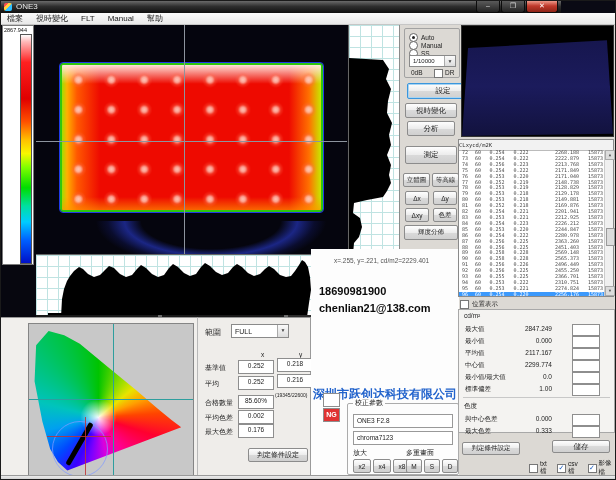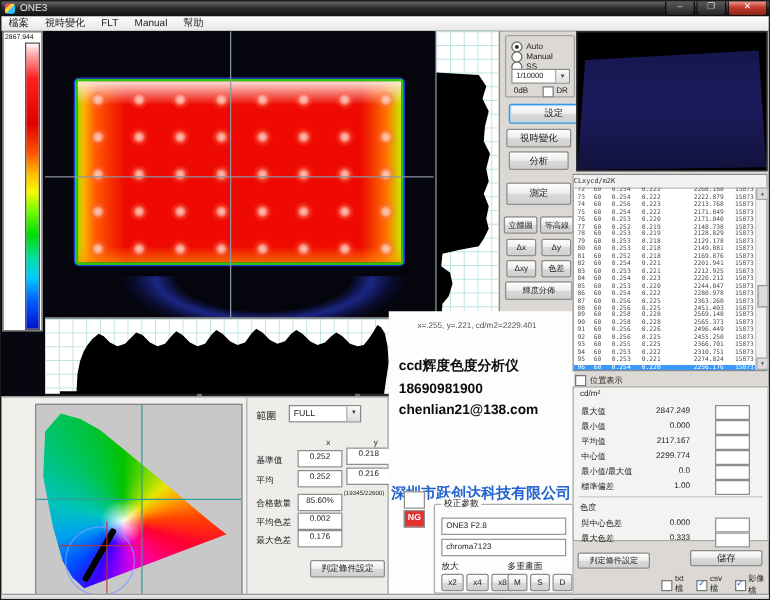--- a/index.html
+++ b/index.html
@@ -1,19 +1,19 @@
 <!DOCTYPE html>
 <html><head>
 <meta charset="utf-8">
 <style>
   html,body{margin:0;padding:0;background:#555;}
   #win{position:relative;width:616px;height:480px;background:#0a0a14;font-family:"Liberation Sans",sans-serif;overflow:hidden;border:1px solid #1a1a1a;box-sizing:border-box;}
   .abs{position:absolute;box-sizing:border-box;}
   
-  .titlebar{left:0;top:0;width:616px;height:12px;background:linear-gradient(#6a6a6a,#2e2e2e 45%,#101010);display:flex;align-items:center;}
+  .titlebar{left:0;top:0;width:560px;height:12px;background:linear-gradient(#6a6a6a,#2e2e2e 45%,#101010);display:flex;align-items:center;}
   .app-icon{width:8px;height:8px;margin:0 4px 0 3px;border-radius:2px;background:linear-gradient(135deg,#ff5050 0 30%,#ffd040 30% 55%,#30c0ff 55% 100%);}
   .title-text{color:#e8e8e8;font-size:8px;line-height:8px;}
   .win-controls{position:absolute;right:3px;top:0;display:flex;}
   .wc{width:22px;height:11px;margin-left:1px;background:linear-gradient(#5a5a5a,#242424);border:1px solid #0c0c0c;border-top:none;border-radius:0 0 3px 3px;color:#ddd;font-size:7px;line-height:10px;text-align:center;}
   .wc.close{width:30px;background:linear-gradient(#ef9a8a,#c0392b 45%,#8e2417);color:#fff;}
   .menubar{left:0;top:12px;width:616px;height:12px;background:linear-gradient(#fbfbfb,#e9e9e9);border-bottom:1px solid #c6c6c6;display:flex;align-items:center;gap:13px;padding-left:6px;font-size:8px;color:#1a1a1a;}
   .menu-item{cursor:default;}
   
   .display-bg{left:0;top:24px;width:398px;height:292px;background:#07070f;}
   .right-bg{left:398px;top:24px;width:218px;height:456px;background:#dcd9d4;border-left:1px solid #8a8a8a;}
@@ -208,21 +208,20 @@
     <span class="valbox" style="left:40px;top:106px;width:34px;height:12px;">0.176</span>
 
     <div class="abs btn" style="left:50px;top:130px;width:60px;height:14px;font-size:7px;">判定條件設定</div>
   </div>
 
   <div class="abs center-white">
     <span class="status-text">x=.255, y=.221, cd/m2=2229.401</span>
 
     <div class="watermark">
 
-    <span class="wm-line">ccd辉度色度分析仪</span>
         <span class="wm-line">18690981900</span>
         <span class="wm-line">chenlian21@138.com</span>
       </div>
     <span class="wm-company">深圳市跃创达科技有限公司</span>
 
     <span class="indic" style="left:12px;top:144px;"></span>
     <span class="indic ng" style="left:12px;top:159px;">NG</span>
 
     <div class="calib-group">
       <span class="calib-label">校正參數</span>

